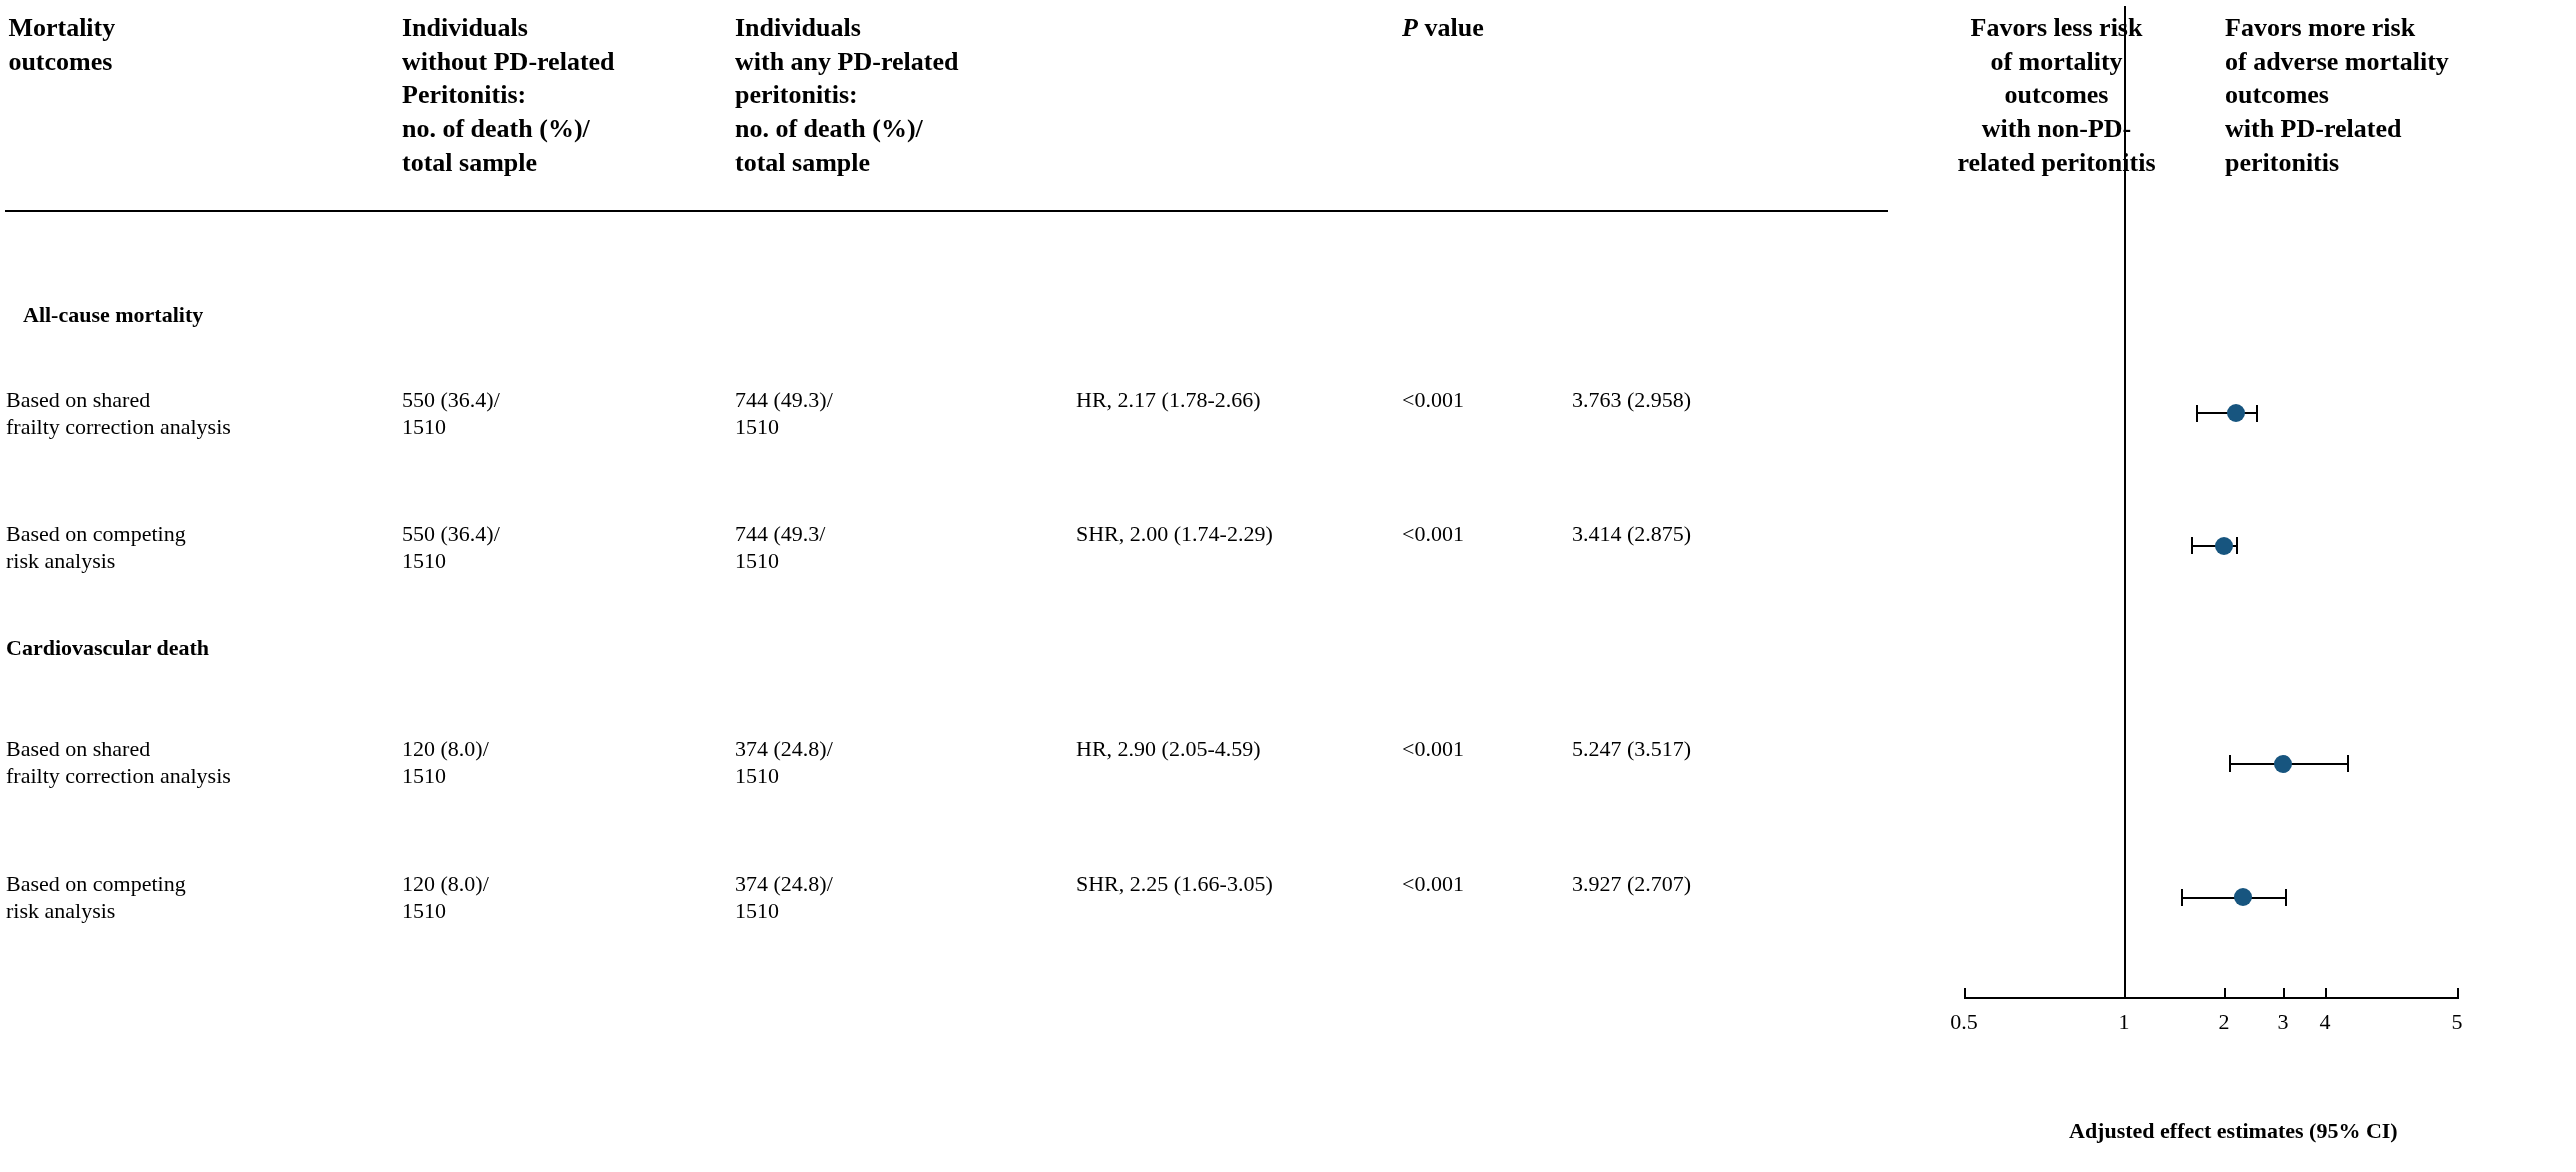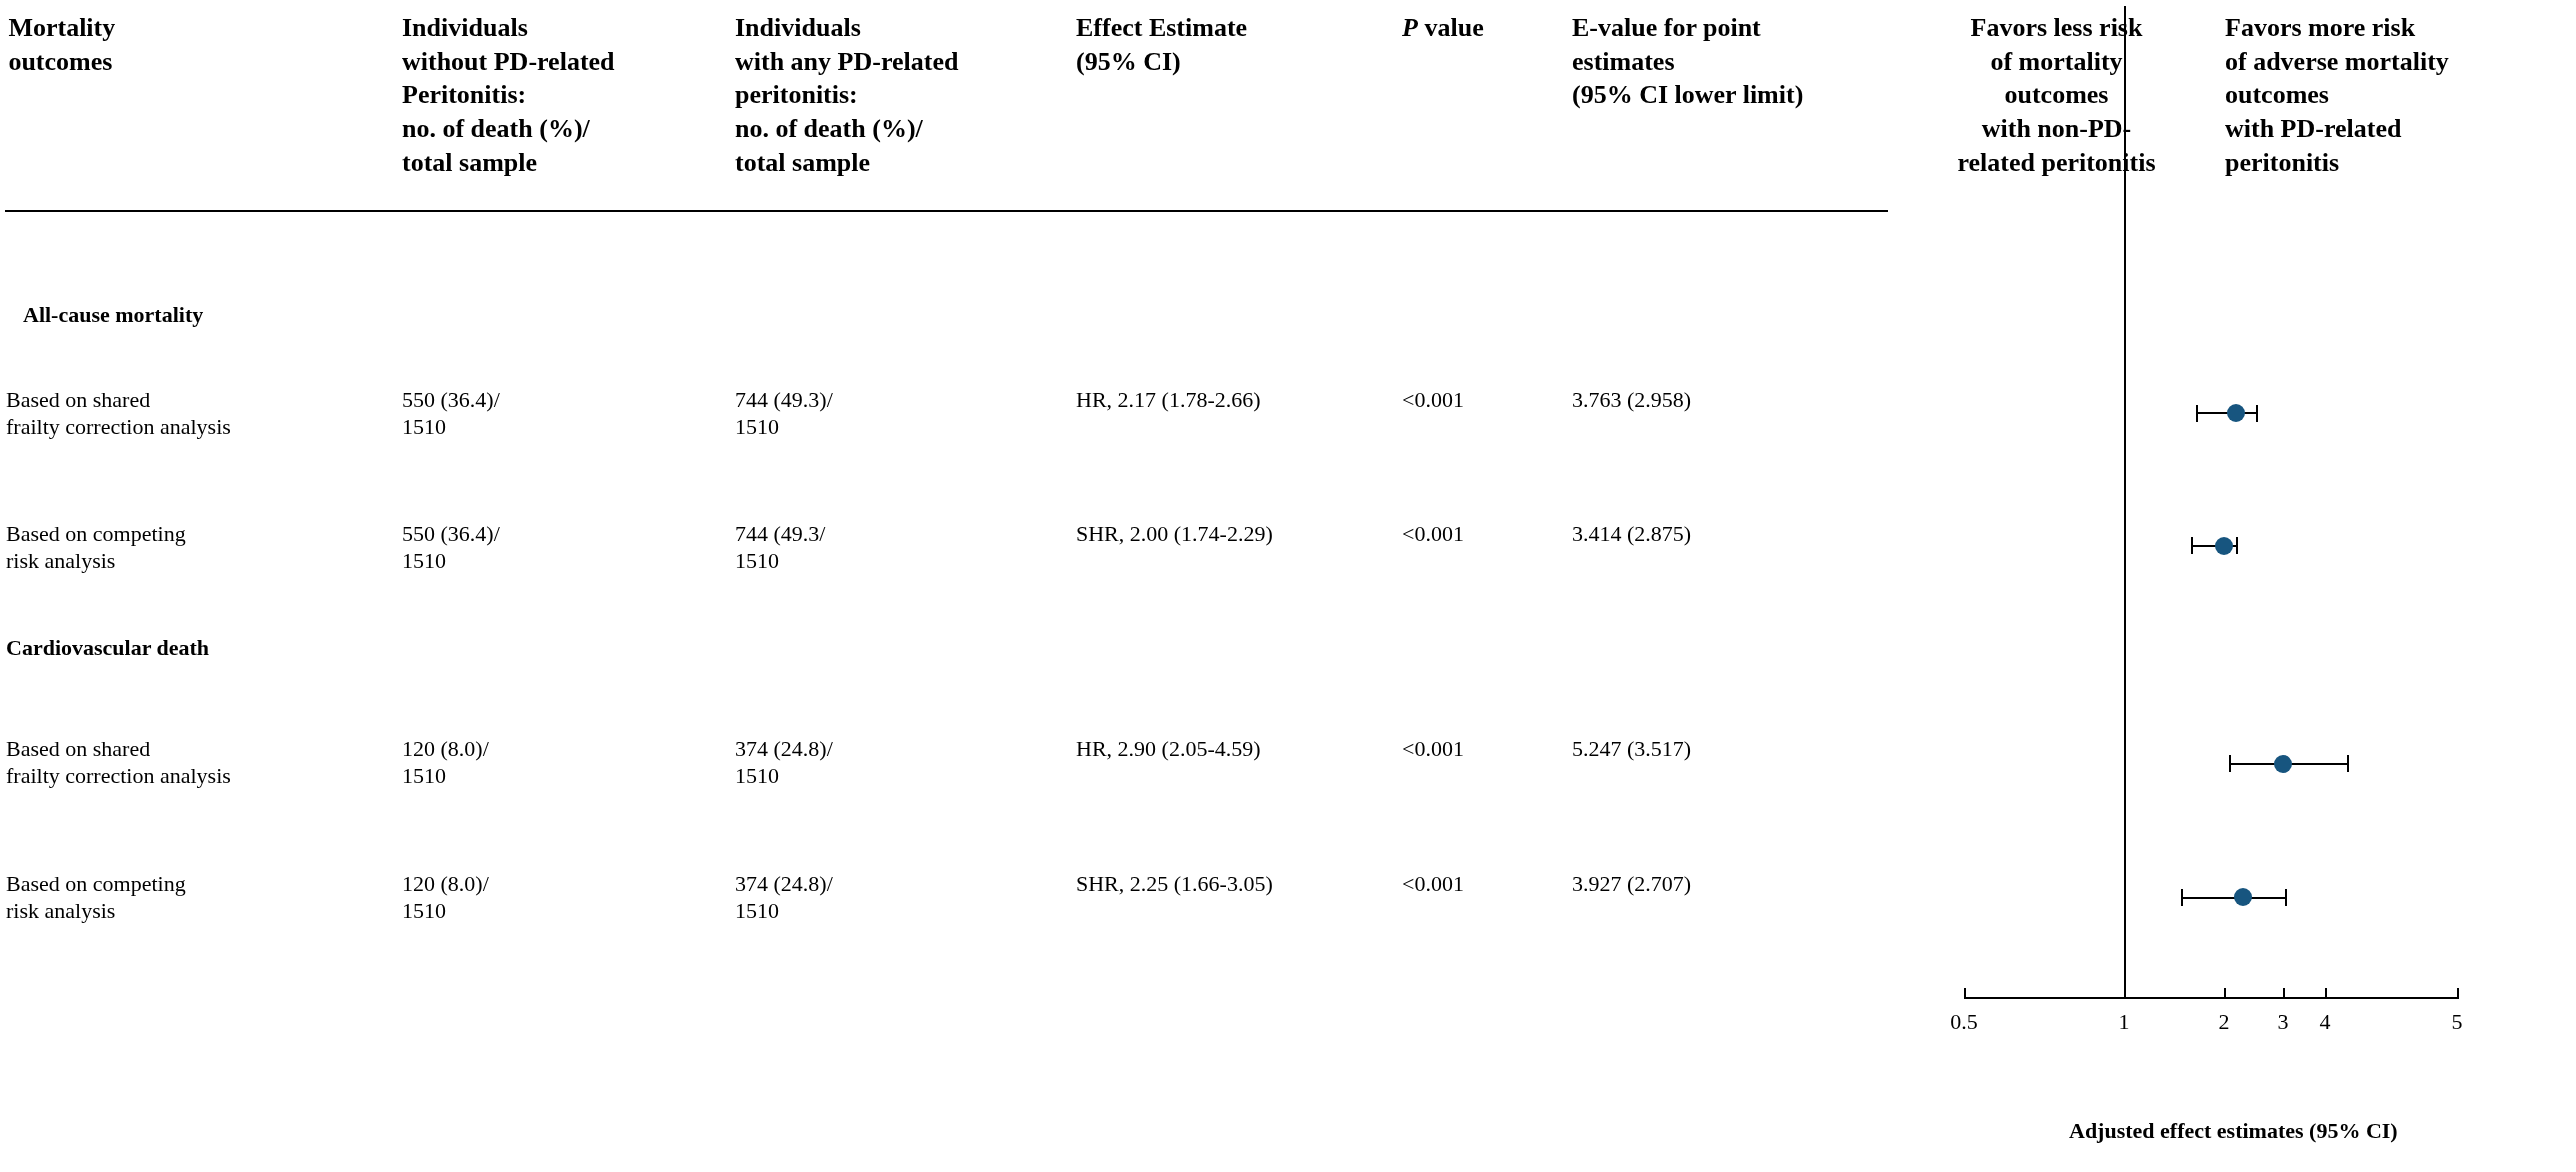--- a/index.html
+++ b/index.html
@@ -117,27 +117,22 @@
   <div class="hdr" style="left:402px; width:311px;">Individuals
 without PD-related
 Peritonitis:
 no. of death (%)/
 total sample</div>
   <div class="hdr" style="left:735px;width:323px;">Individuals
 with any PD-related
 peritonitis:
 no. of death (%)/
 total sample</div>
-  <div class="hdr" style="left:1076px;width:287px;">Effect Estimate
-(95% CI)</div>
   <div class="hdr ital" style="left:1402px;">P</div>
   <div class="hdr" style="left:1418px;"> value</div>
-  <div class="hdr" style="left:1572px;width:347px;">E-value for point
-estimates
-(95% CI lower limit)</div>
   <div class="hdr right" style="left:1931px;width:251px;">Favors less risk
 of mortality
 outcomes
 with non-PD-
 related peritonitis</div>
   <div class="hdr" style="left:2225px;width:299px;">Favors more risk
 of adverse mortality
 outcomes
 with PD-related
 peritonitis</div>

